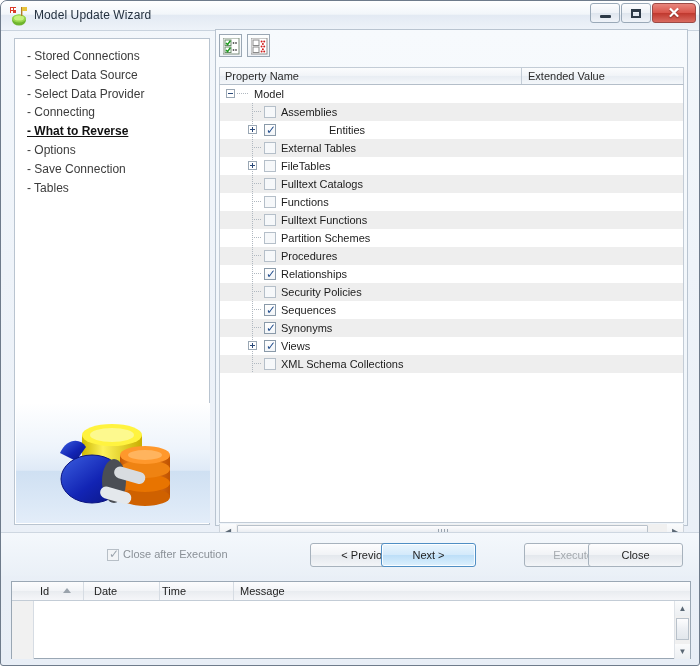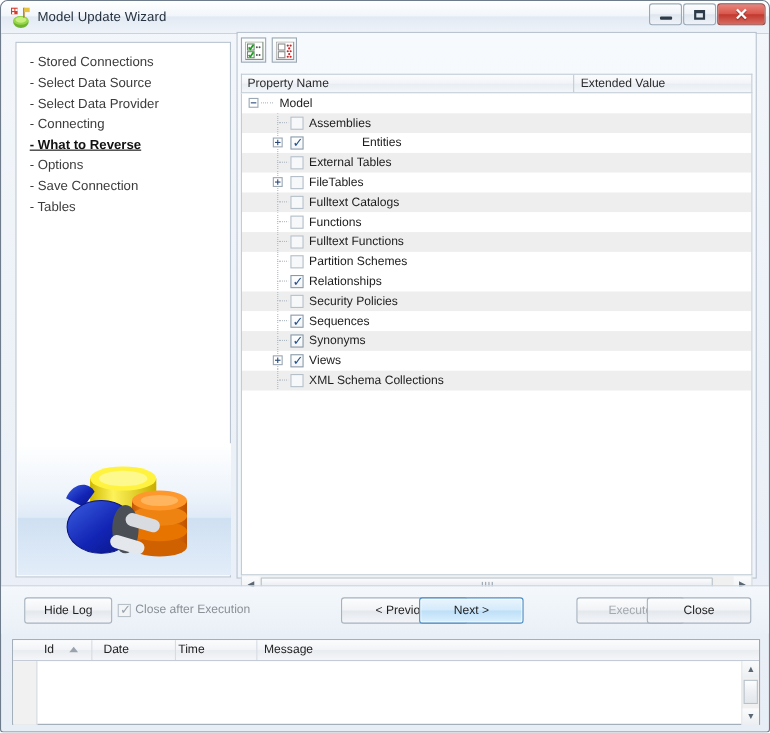--- a/index.html
+++ b/index.html
@@ -458,20 +458,26 @@
           <div class="dashstub" style="left: 32px; width: 10px;"></div>
           <div class="cbox dim" style="left: 44px;"></div>
           <div class="tlabel" style="left: 61px;">Fulltext Functions</div>
         </div>
         <div class="trow white">
           <div class="dashline"></div>
           <div class="dashstub" style="left: 32px; width: 10px;"></div>
           <div class="cbox dim" style="left: 44px;"></div>
           <div class="tlabel" style="left: 61px;">Partition Schemes</div>
         </div>
+        <div class="trow alt">
+          <div class="dashline"></div>
+          <div class="dashstub" style="left: 32px; width: 10px;"></div>
+          <div class="cbox dim" style="left: 44px;"></div>
+          <div class="tlabel" style="left: 61px;">Procedures</div>
+        </div>
         <div class="trow white">
           <div class="dashline"></div>
           <div class="dashstub" style="left: 32px; width: 10px;"></div>
           <div class="cbox" style="left: 44px;">
             <div class="tick">✓</div>
           </div>
           <div class="tlabel" style="left: 61px;">Relationships</div>
         </div>
         <div class="trow alt">
           <div class="dashline"></div>
@@ -520,21 +526,20 @@
         <span class="grip"></span>
           <span class="grip"></span>
           <span class="grip"></span>
           <span class="grip"></span>
       </div>
       <div class="sarrow" id="sarrow-r">▶</div>
     </div>
   </div>
 
   <div id="buttonbar">
-    <div class="pbtn" id="btn-hidelog">Hide Log</div>
 
     <div id="closeexec">
       <div class="cbox2">
         <div class="tick">✓</div>
       </div>
       <div class="lbl">Close after Execution</div>
     </div>
 
     <div class="pbtn" id="btn-previous">&lt; Previous</div>
     <div class="pbtn hover" id="btn-next">Next &gt;</div>

